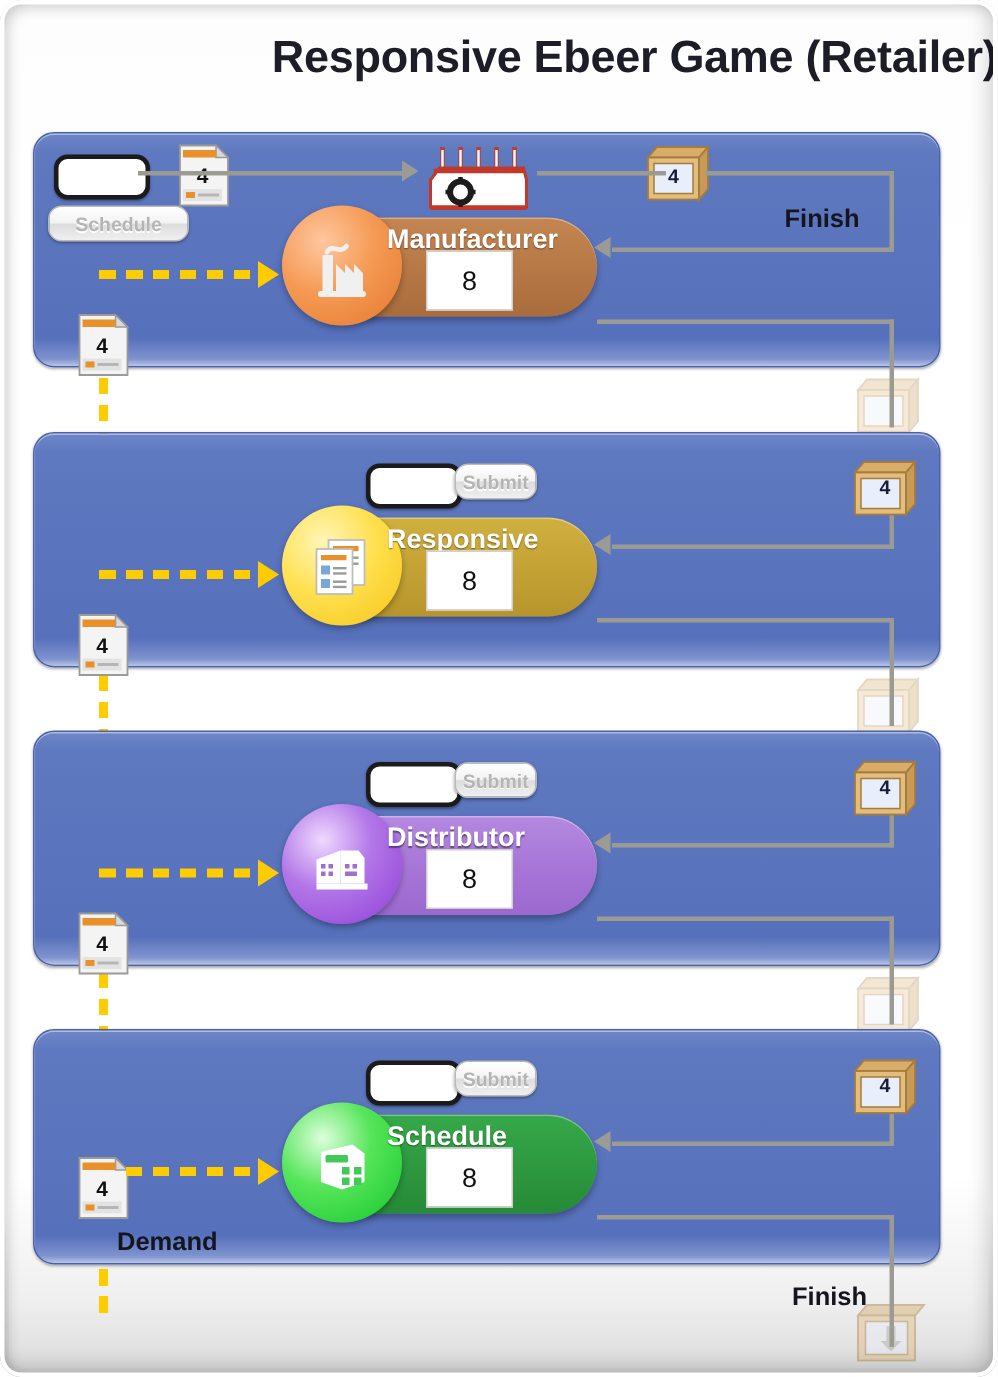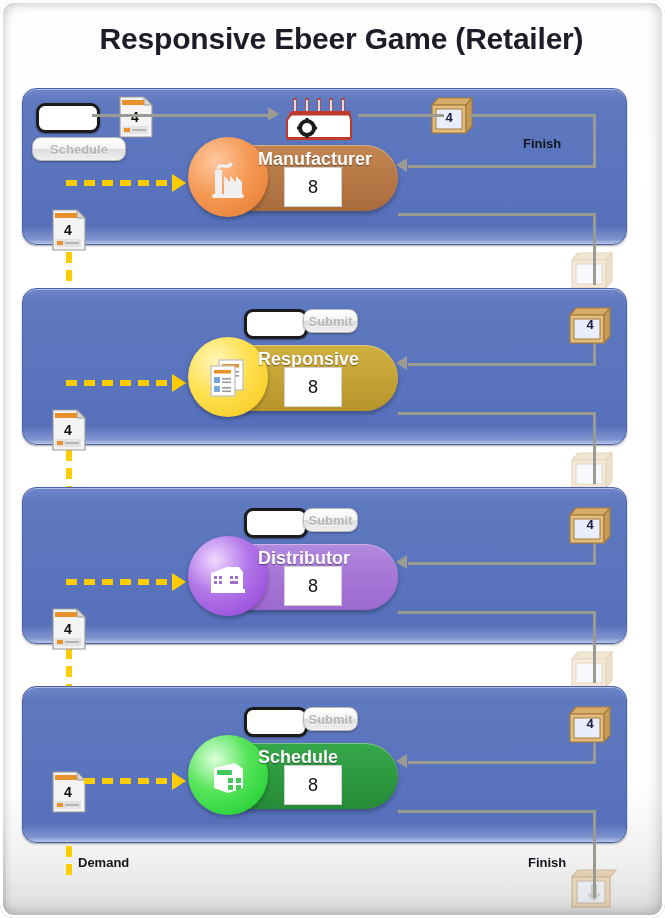--- a/index.html
+++ b/index.html
@@ -30,21 +30,21 @@
   }
   .page-inner-white{
     position:absolute;left:6px;top:6px;width:653px;height:906px;
     background:linear-gradient(to bottom,#fdfdfd 0%,#ffffff 20%,#ffffff 86%,#efefef 95%,#dcdcdc 100%);
     border-radius:10px;
   }
 
   
   .title{
     position:absolute;left:0;top:22px;width:665px;
-    text-align:center;
+    text-align:right;
     font-size:30px;font-weight:bold;color:#1d1d27;
     letter-spacing:-.2px;
     padding-left:18px;box-sizing:border-box;
     z-index:5;
   }
 
   
   .panel{
     position:absolute;left:22px;width:603px;
     background:linear-gradient(to bottom,#6e86c8 0%,#5f79c0 8%,#5a74bd 50%,#5670bb 88%,#7f93cf 97%,#b9c5e6 100%);
@@ -158,21 +158,21 @@
     background:repeating-linear-gradient(to bottom,#ffcc00 0 11px,transparent 11px 18px);
   }
   .arrow-y{
     position:absolute;width:0;height:0;
     border-top:9px solid transparent;border-bottom:9px solid transparent;
     border-left:14px solid #ffcc00;z-index:34;
   }
 
   
   .lbl{
-    position:absolute;font-size:13px;font-weight:bold;color:#15151f;z-index:35;
+    position:absolute;font-size:17px;font-weight:bold;color:#15151f;z-index:35;
   }
 
   
   .status{
     position:absolute;left:145px;top:879px;width:355px;height:21px;
     background:#ffffa6;border:1px solid #7d7d55;
     display:flex;align-items:center;justify-content:center;
     font-size:12px;font-weight:bold;color:#3a3a20;
     z-index:40;
   }
@@ -482,21 +482,21 @@
       <rect x="5" y="5" width="22" height="5" fill="#e8912a"></rect>
       <rect x="5" y="31" width="26" height="8" fill="#e3e3e3"></rect>
       <rect x="7" y="33" width="6" height="4" fill="#e8912a"></rect>
       <rect x="15" y="34" width="14" height="2" fill="#b6b6b6"></rect>
     </svg>
     <span class="num" style="left:3px;top:14px;width:30px;">4</span>
   </div>
 
   <div class="dash-v" style="left:66px;top:180px;height:702px;"></div>
 
-  <div class="lbl" style="left:78px;top:855px;">Demand</div>
+  <div class="lbl" style="left:78px;top:818px;">Demand</div>
   <div class="lbl" style="left:528px;top:855px;">Finish</div>
 
   <div class="crate ghost" style="left:570px;top:868px;width:48px;height:44px;opacity:.45;">
     <svg width="48" height="44" viewBox="0 0 48 44">
       <path d="M2 9 L8 2 L46 2 L40 9 Z" fill="#d8ad6a" stroke="#a57c3c" stroke-width="1.2"></path>
       <rect x="2" y="9" width="38" height="30" fill="#e3bd7e" stroke="#a57c3c" stroke-width="1.2"></rect>
       <rect x="7" y="13" width="28" height="22" fill="#e8eefb" stroke="#a57c3c" stroke-width="1"></rect>
       <path d="M21 16 L21 26 L17 26 L24 33 L31 26 L27 26 L27 16 Z" fill="#a8a8a0"></path>
     </svg>
   </div>

